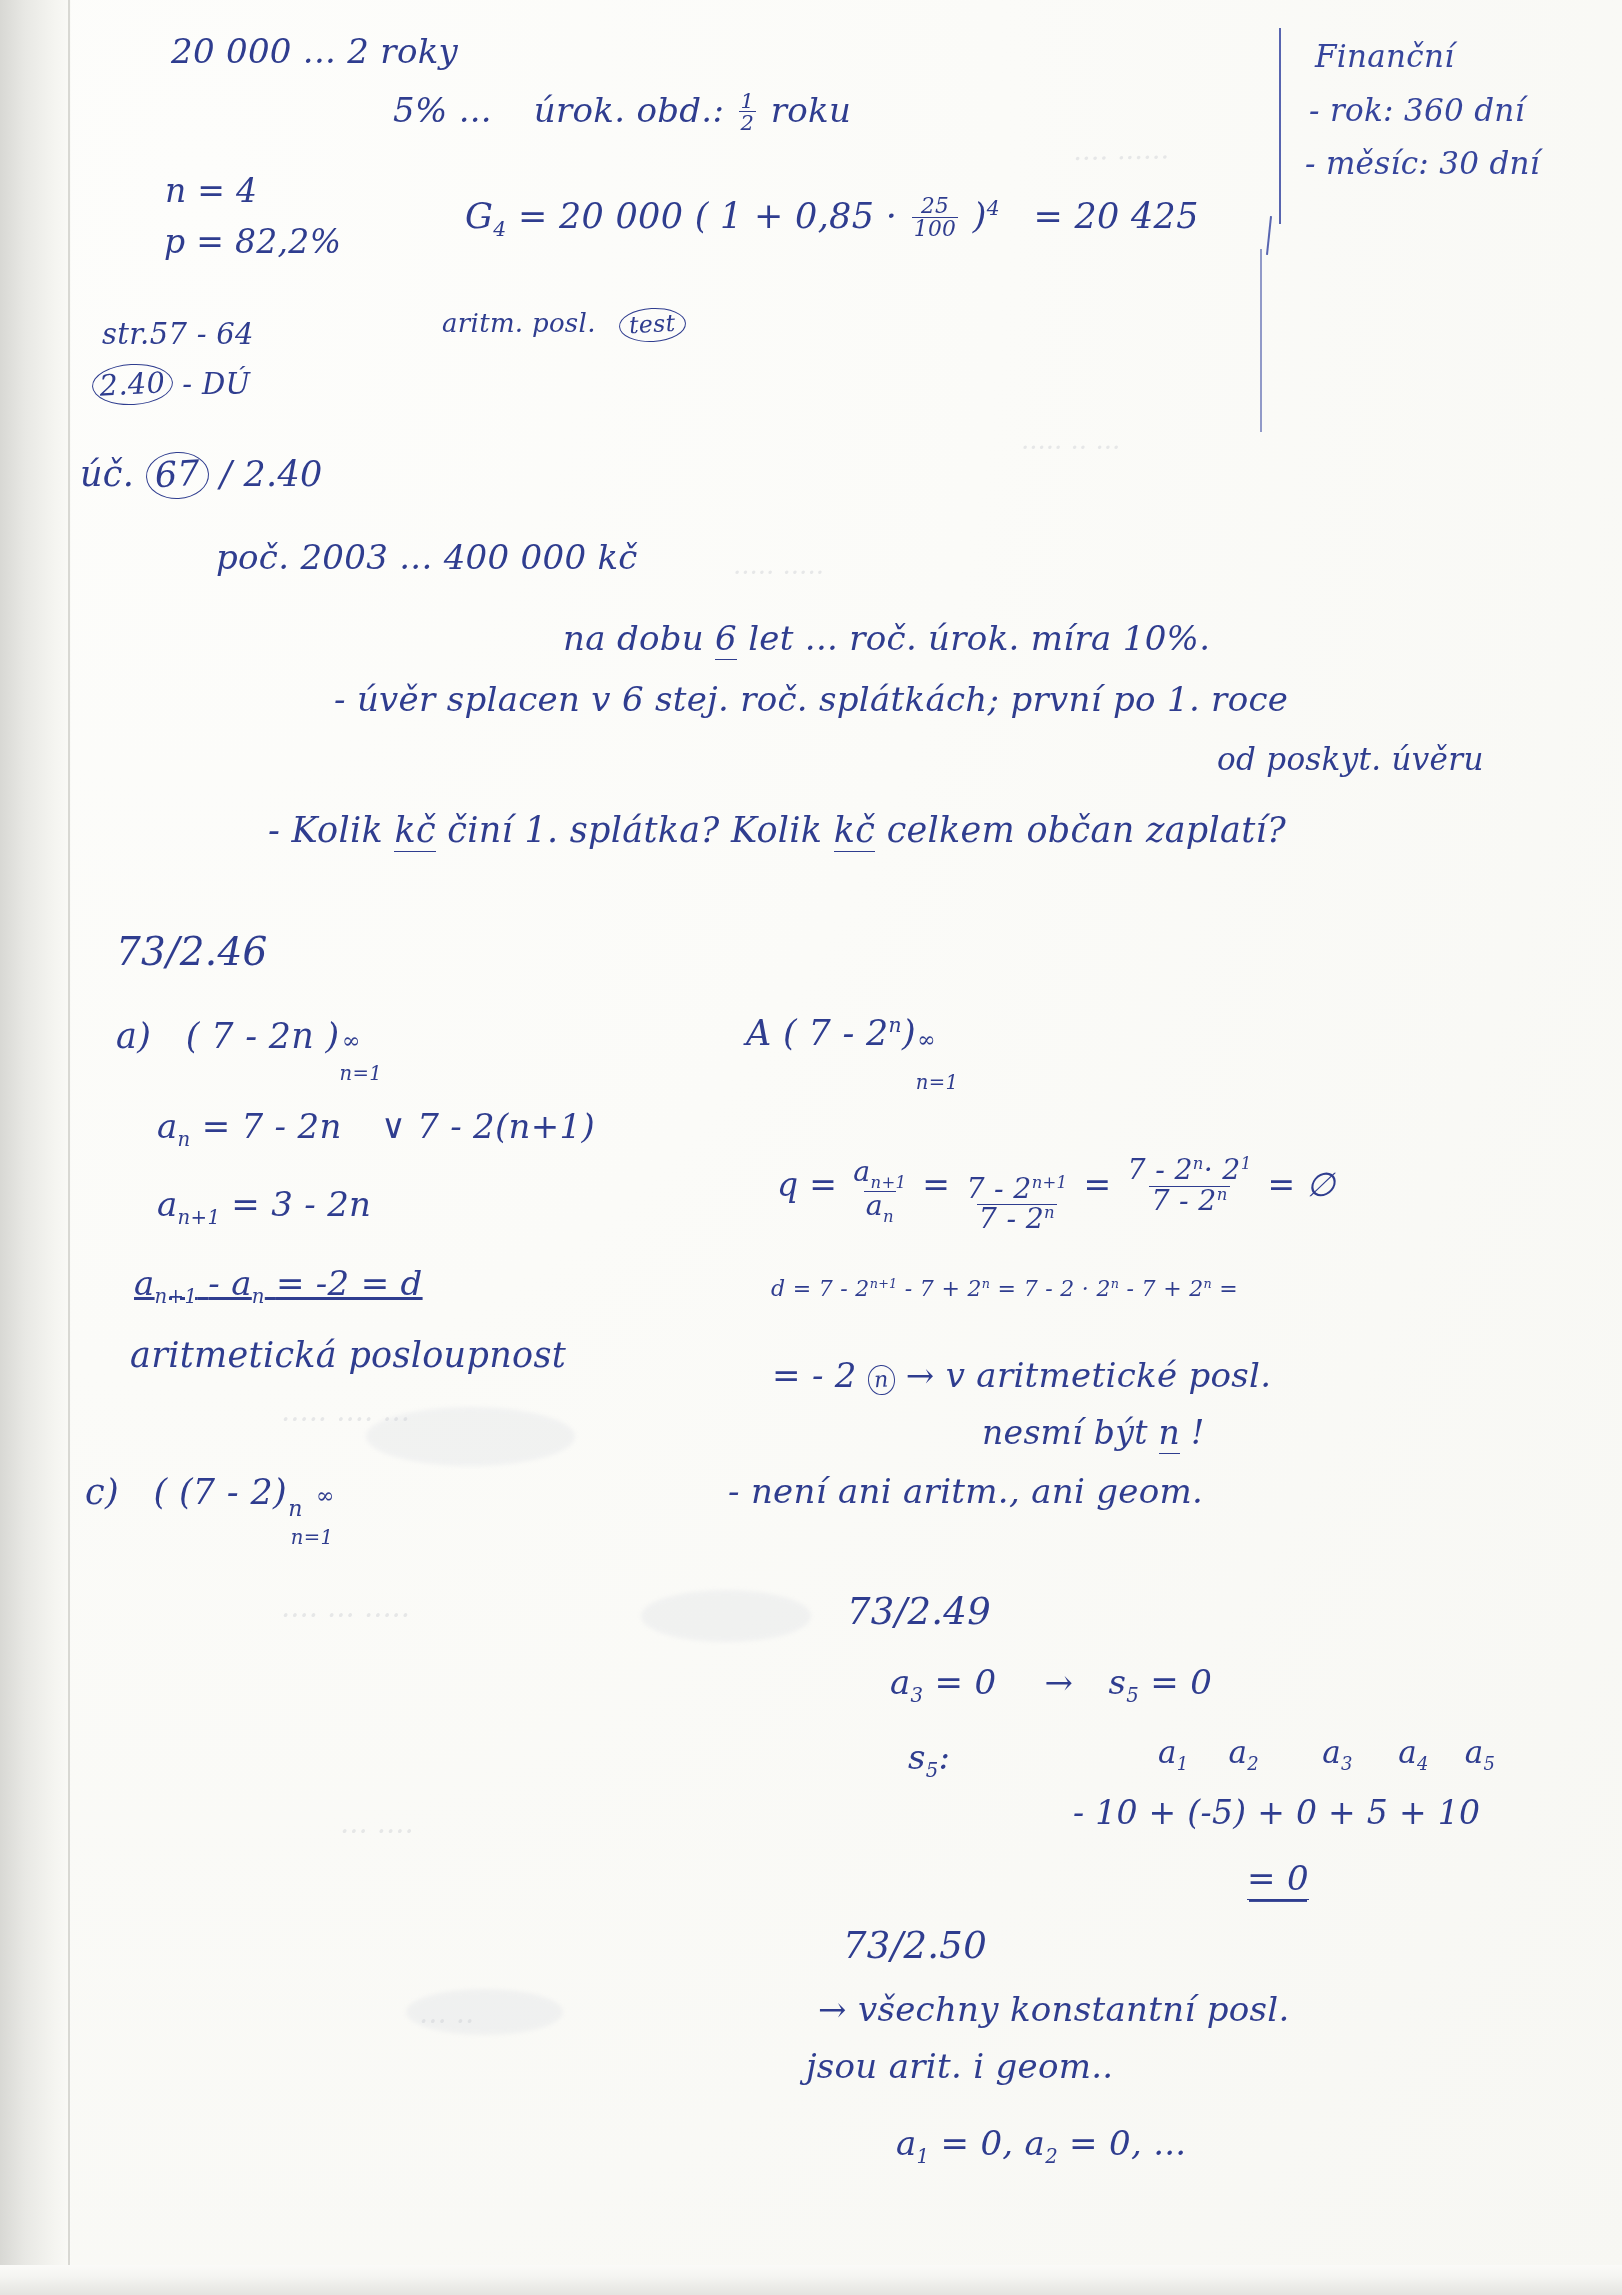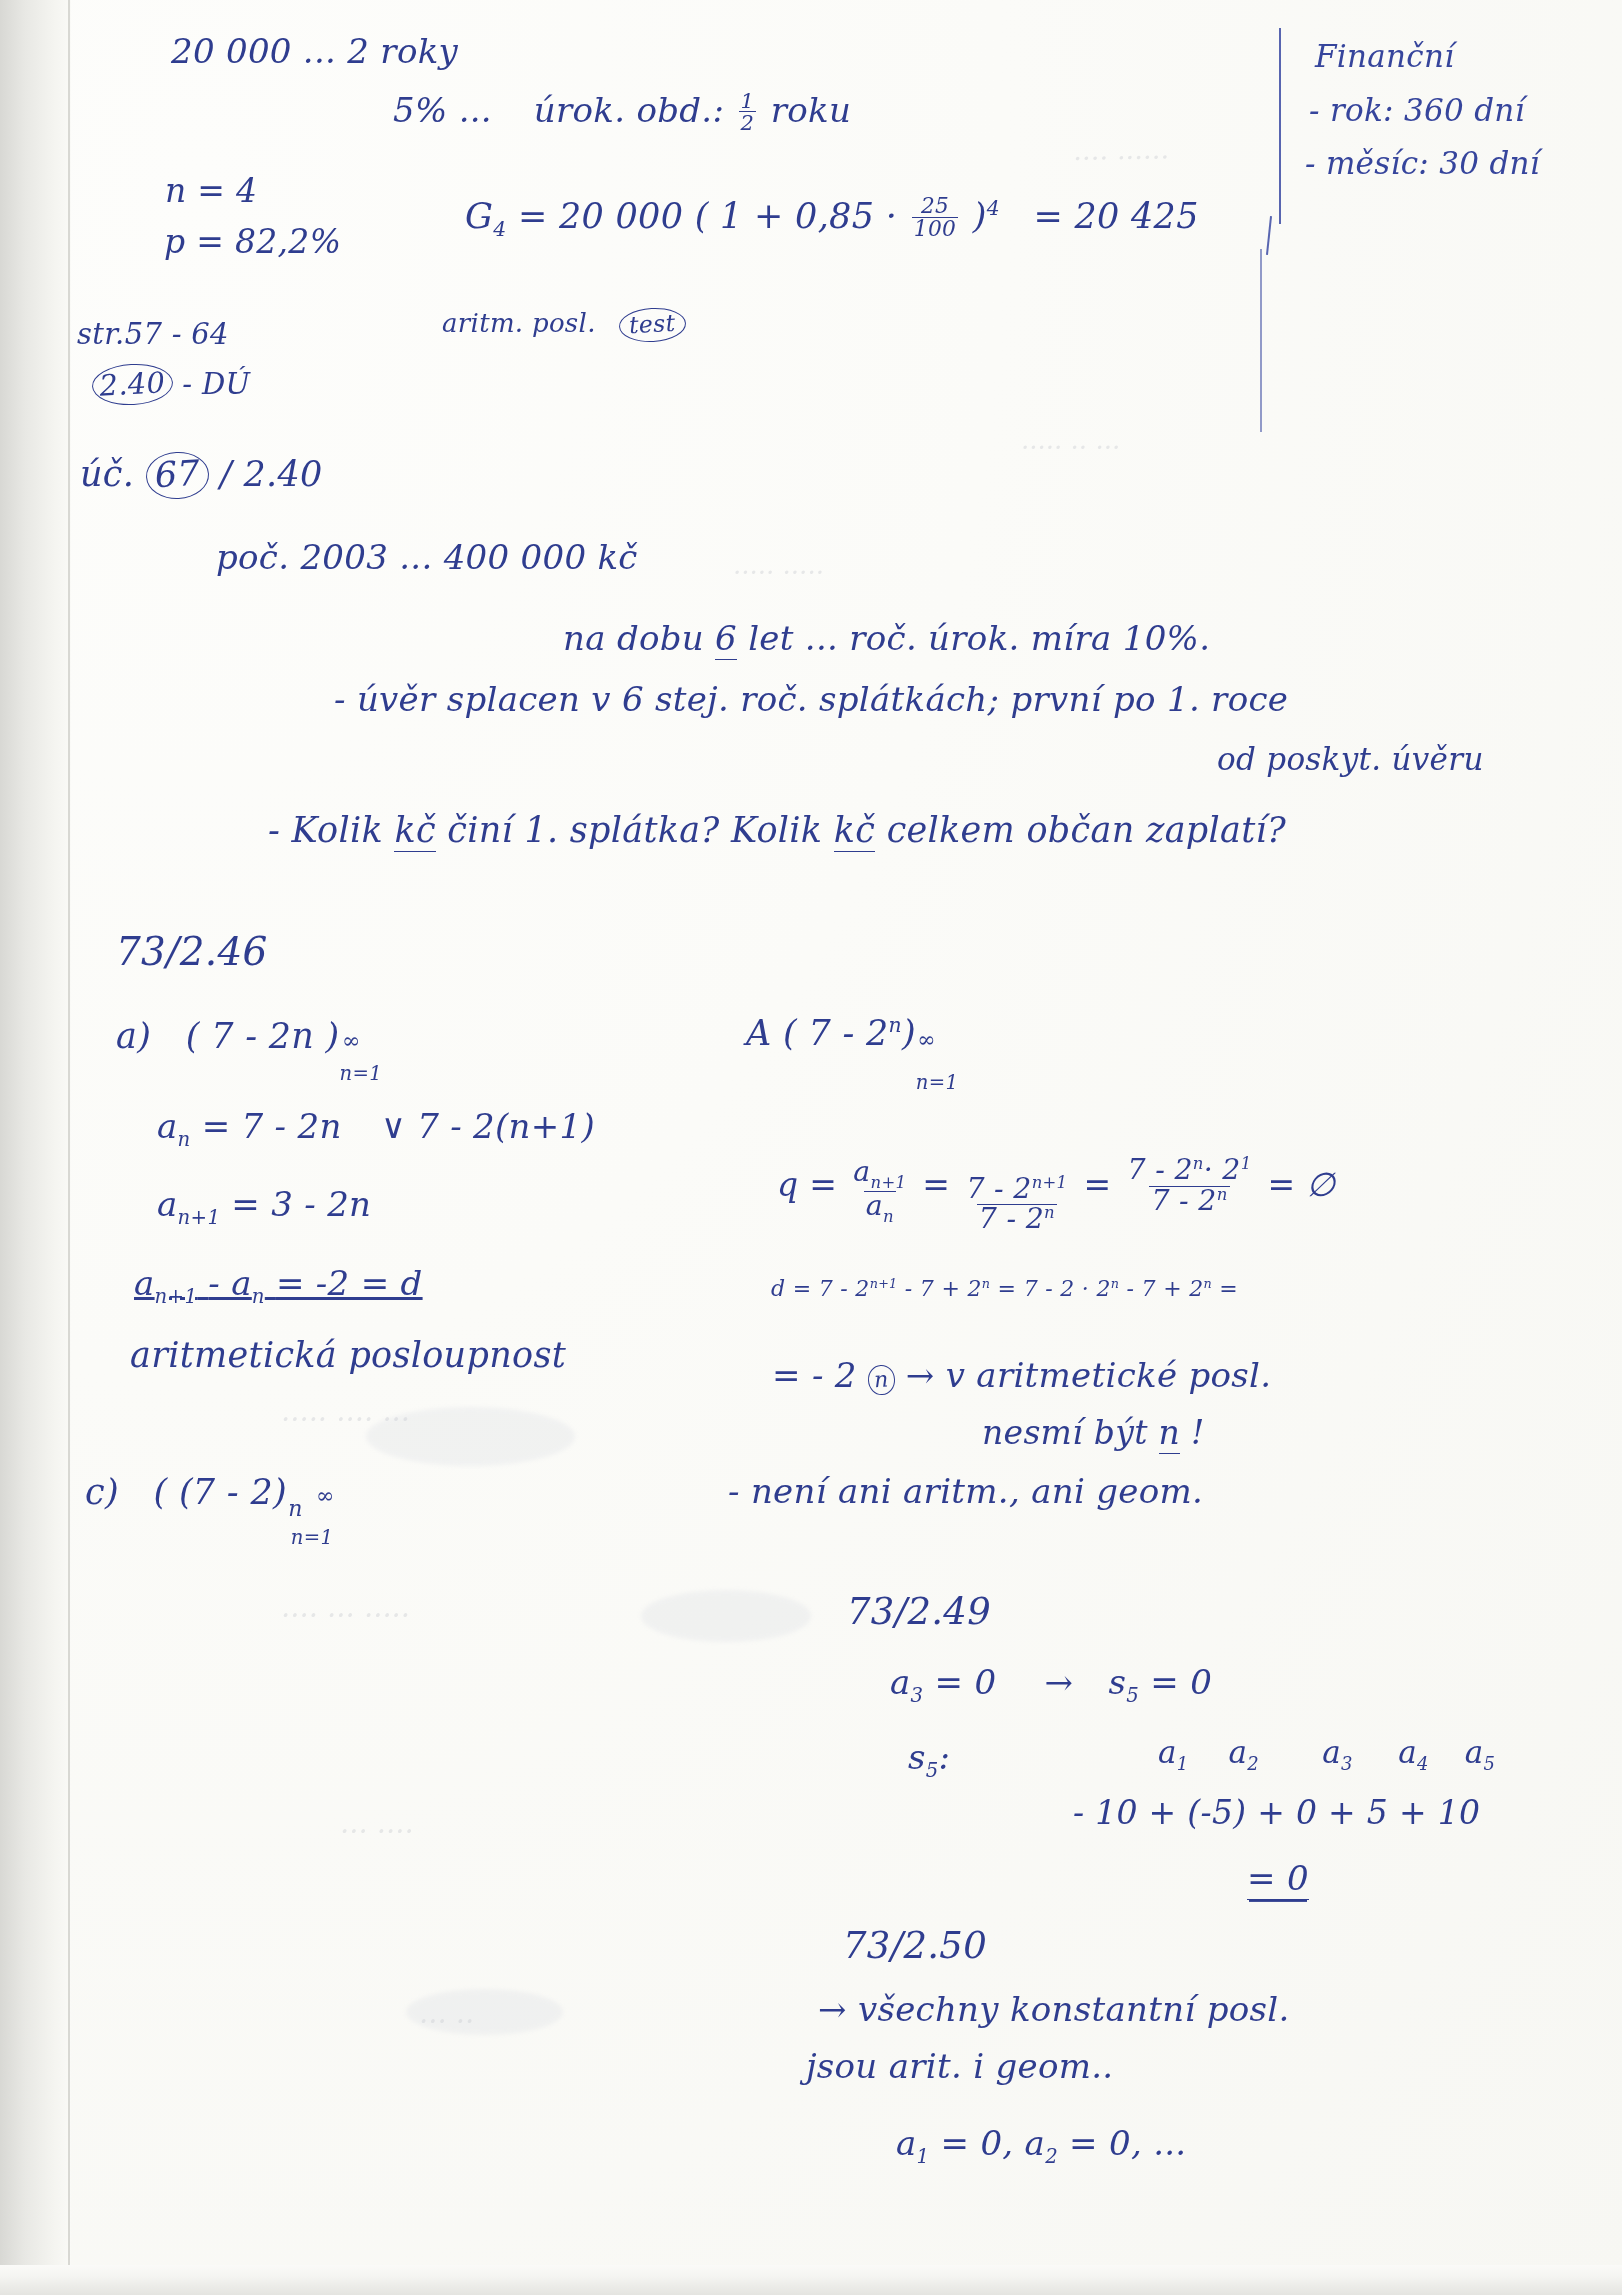--- a/index.html
+++ b/index.html
@@ -138,21 +138,21 @@
   </div>
 
   <div class="vrule" style="left:1279px; top:27.5px; height:196px;"></div>
   <div class="vrule" style="left:1268px; top:216px; height:39px; transform:rotate(6deg);"></div>
   <div class="vrule" style="left:1260px; top:249px; height:183px; opacity:.55;"></div>
 
   <div class="ink pen2" style="left:1315px; top:38px; font-size:31px;">Finanční</div>
   <div class="ink pen2" style="left:1309px; top:92px; font-size:31px;">- rok: 360 dní</div>
   <div class="ink pen2" style="left:1305px; top:145px; font-size:31px;">- měsíc: 30 dní</div>
 
-  <div class="ink" style="left:77px; top:317px; font-size:29px;">str.57 - 64</div>
+  <div class="ink" style="left:102px; top:317px; font-size:29px;">str.57 - 64</div>
   <div class="ink" style="left:92px; top:364px; font-size:29px;">
     <span class="oval" style="padding:2px 6.5px 3.3px 6.5px;">2.40</span>
     <span>- DÚ</span>
   </div>
 
   <div class="ink" style="left:80px; top:452px; font-size:35px;">
     <span>úč.</span>
     <span class="oval" style="padding:1.3px 7.9px 3.3px 7.9px;">67</span>
     <span>/ 2.40</span>
   </div>

